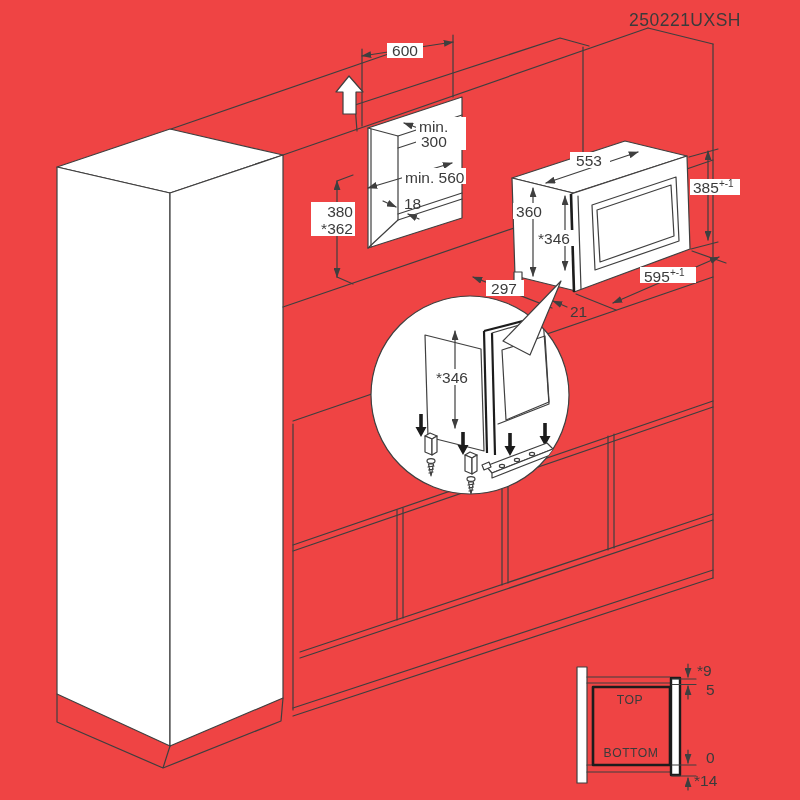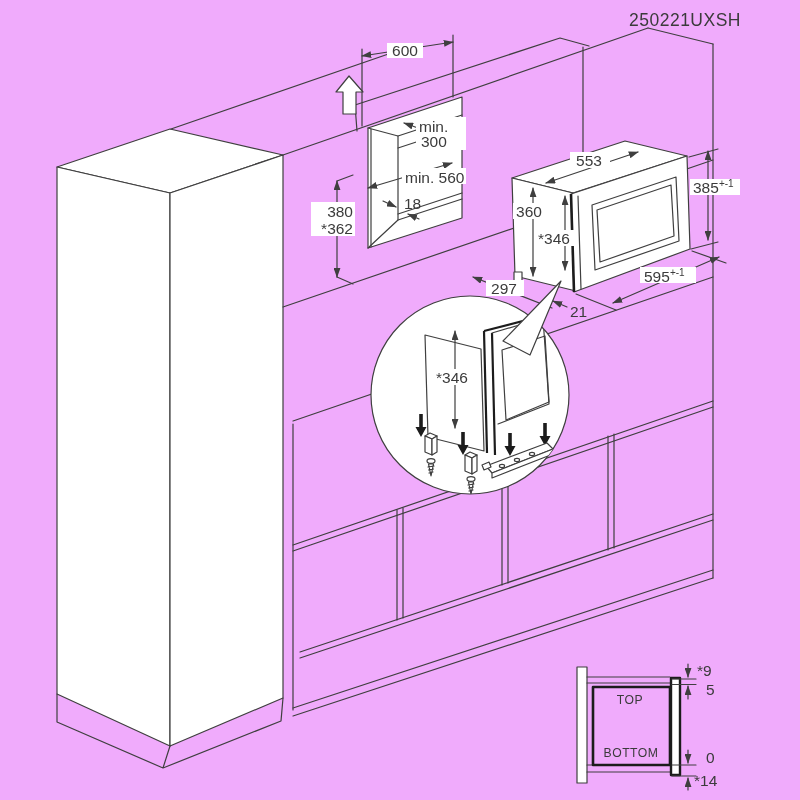--- a/index.html
+++ b/index.html
@@ -1,16 +1,16 @@
 <!DOCTYPE html>
 <html><head>
 <meta charset="utf-8">
 <style>
   html,body{margin:0;padding:0;background:#ffffff;}
-  .stage{position:relative;width:800px;height:800px;background:#f0abfc;overflow:hidden;
+  .stage{position:relative;width:800px;height:800px;background:#ef4444;overflow:hidden;
          font-family:"Liberation Sans", sans-serif;}
   svg{display:block;}
   text{fill:#3b3b3b;font-family:"Liberation Sans", sans-serif;}
   .dim{font-size:15.5px;}
   .dimsup{font-size:10px;}
   .code{font-size:17.5px;letter-spacing:.5px;}
   .seclab{font-size:12.2px;letter-spacing:.5px;}
   .ln{stroke:#3f3f3f;stroke-width:1.2;fill:none;stroke-linejoin:round;stroke-linecap:round;}
   .lnf{stroke:#3f3f3f;stroke-width:1.2;fill:#ffffff;stroke-linejoin:round;}
   .thk{stroke:#1c1c1c;stroke-width:2.6;fill:none;stroke-linejoin:round;}

